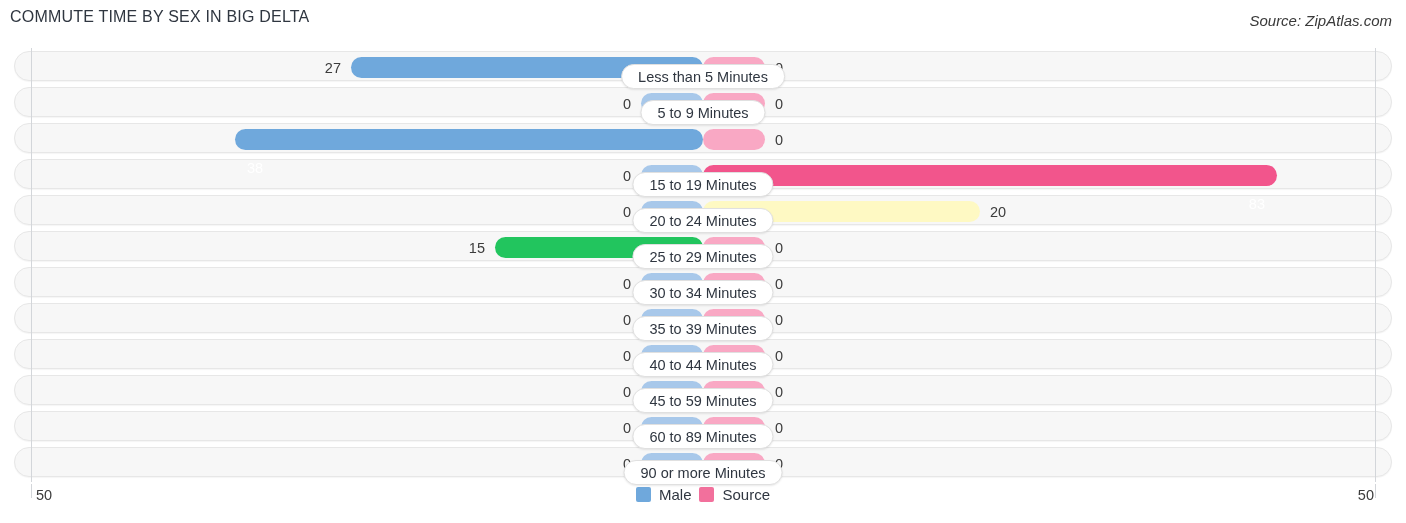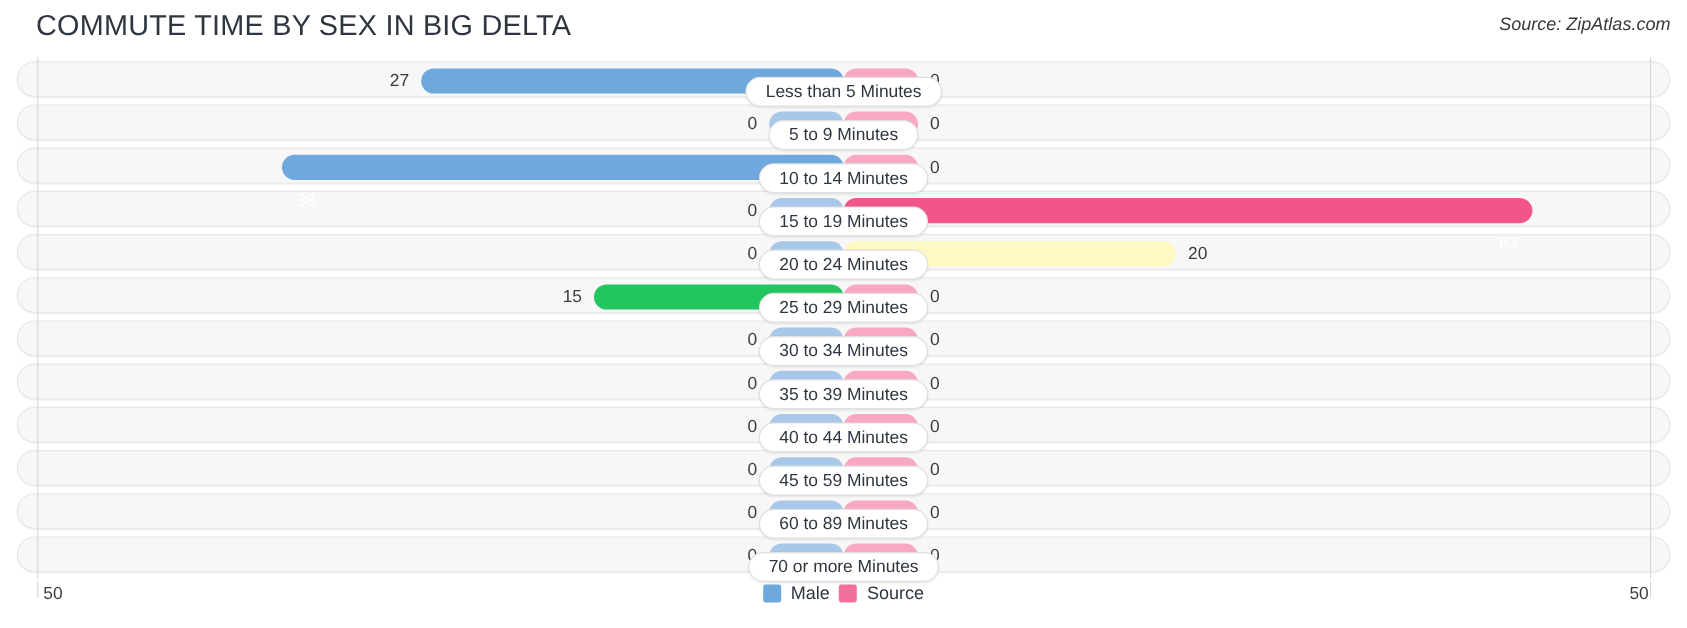--- a/index.html
+++ b/index.html
@@ -16,22 +16,22 @@
     background: #ffffff;
   }
 
   
   .header {
     position: absolute;
     top: 0; left: 0; right: 0; height: 44px;
   }
   .chart-title {
     position: absolute;
-    left: 30px; top: 8px;
-    font-size: 24px;
+    left: 10px; top: 8px;
+    font-size: 16px;
     letter-spacing: 0.2px;
     color: #2f3640;
     font-weight: 400;
     white-space: nowrap;
   }
   .chart-source {
     position: absolute;
     right: 14px; top: 12px;
     font-size: 15px;
     font-style: italic;
@@ -200,21 +200,20 @@
           <div class="pill">5 to 9 Minutes</div>
         </div>
         <div class="row">
           <div class="track"></div>
           <div class="bar male" style="width: 468px; background: rgb(111, 168, 220);">
             <span class="bar-val inside">38</span>
           </div>
           <div class="bar female" style="width: 62px; background: rgb(249, 168, 196);">
             <span class="bar-val outside">0</span>
           </div>
-          <div class="pill">10 to 14 Minutes</div>
         </div>
         <div class="row">
           <div class="track"></div>
           <div class="bar male" style="width: 62px; background: rgb(168, 200, 234);">
             <span class="bar-val outside">0</span>
           </div>
           <div class="bar female" style="width: 574px; background: rgb(242, 85, 140);">
             <span class="bar-val inside">83</span>
           </div>
           <div class="pill">15 to 19 Minutes</div>
@@ -290,21 +289,21 @@
           <div class="pill">60 to 89 Minutes</div>
         </div>
         <div class="row">
           <div class="track"></div>
           <div class="bar male" style="width: 62px; background: rgb(168, 200, 234);">
             <span class="bar-val outside">0</span>
           </div>
           <div class="bar female" style="width: 62px; background: rgb(249, 168, 196);">
             <span class="bar-val outside">0</span>
           </div>
-          <div class="pill">70 or more Minutes</div>
+          <div class="pill">90 or more Minutes</div>
         </div>
       </div>
   </div>
 
   <div class="footer">
     <div class="tick-mark left"></div>
     <div class="tick-mark right"></div>
     <div class="axis-end left">50</div>
     <div class="axis-end right">50</div>
     <div class="legend">

